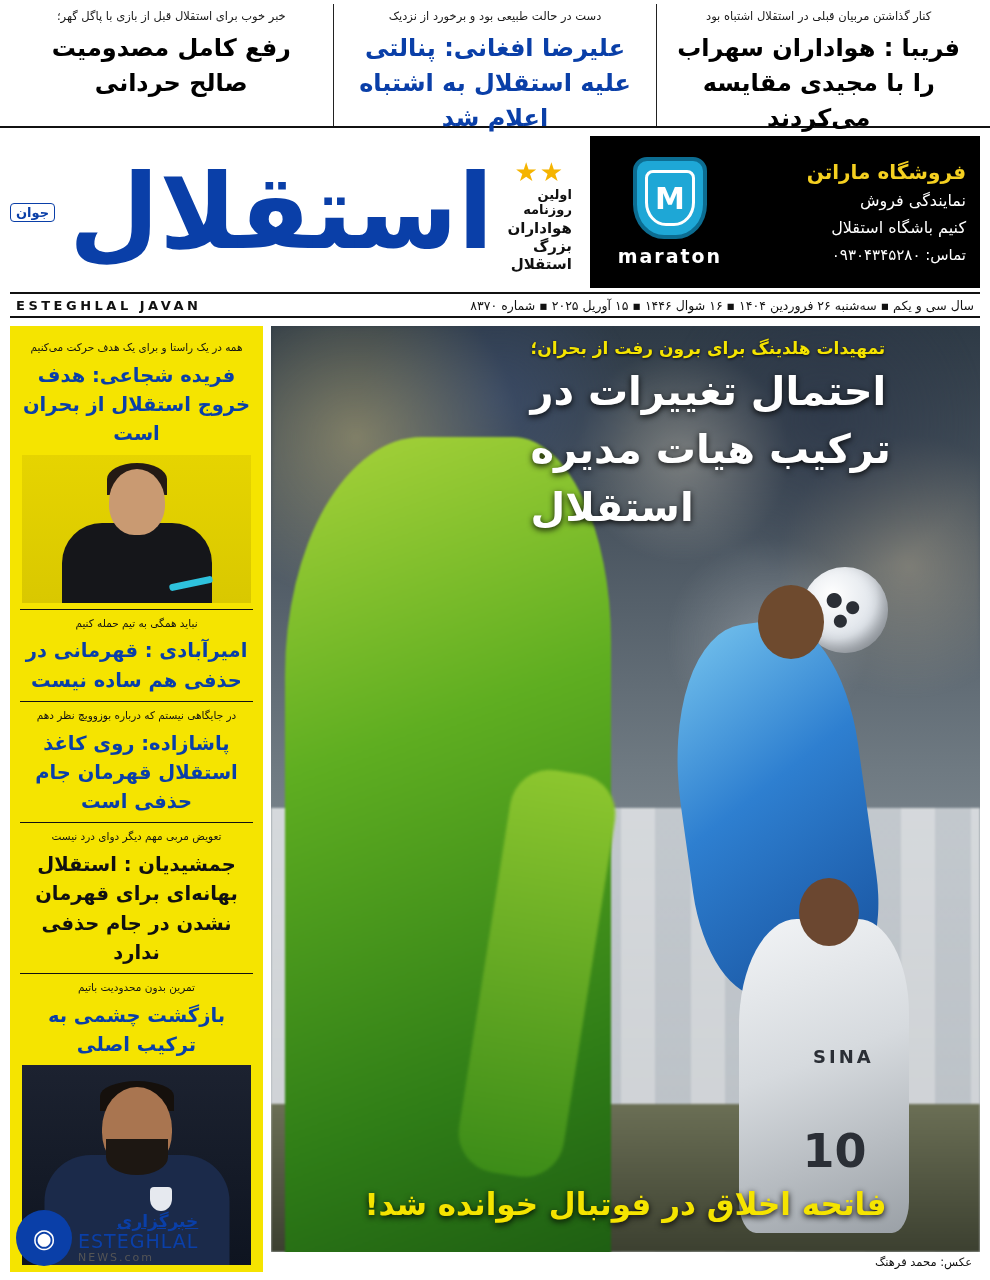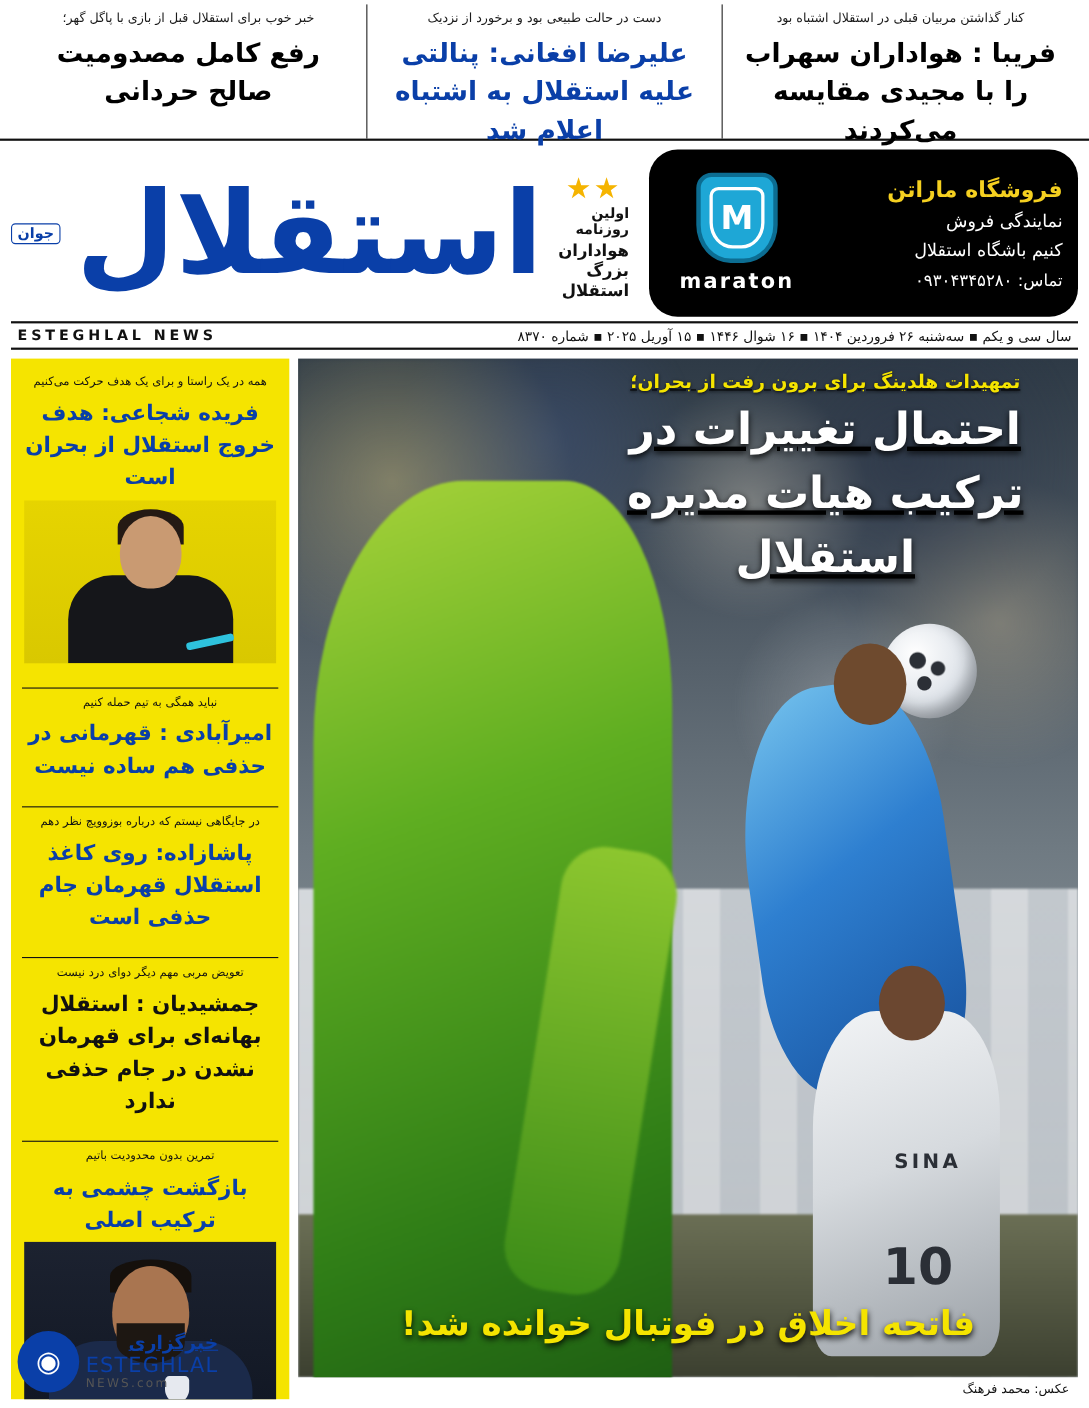--- a/index.html
+++ b/index.html
@@ -56,21 +56,20 @@
     padding: 8px 10px 0 10px;
   }
   .ad-box {
     width: 398px;
     background: #000;
     color: #fff;
     display: flex; flex-direction: row;
     align-items: center;
     padding: 8px 10px;
     gap: 8px;
-    border-radius: 26px;
   }
   .ad-logo {
     width: 140px;
     display: flex; flex-direction: column;
     align-items: center; justify-content: center;
     gap: 6px;
   }
   .shield {
     width: 74px; height: 82px;
     background: #1ea7d6;
@@ -170,21 +169,21 @@
 
   
   .sidebar {
     width: 253px;
     background: #f5e400;
     display: flex; flex-direction: column;
     padding: 8px 10px;
     position: relative;
     overflow: hidden;
   }
-  .side-item { padding: 6px 2px 22px 2px; }
+  .side-item { padding: 6px 2px 6px 2px; }
   .side-item + .side-item { border-top: 1.5px solid #111; }
   .side-kicker {
     font-size: 10.5px; color: #111; text-align: center;
     margin-bottom: 5px; line-height: 1.5;
   }
   .side-title {
     font-size: 19.5px; font-weight: bold; color: #0a3fa8;
     line-height: 1.5; text-align: center;
   }
   .side-title.black { color: #111; }
@@ -360,23 +359,22 @@
     background:
       radial-gradient(circle at 30% 30%, #2b2f36 0 7px, transparent 8px),
       radial-gradient(circle at 72% 46%, #2b2f36 0 6px, transparent 7px),
       radial-gradient(circle at 44% 76%, #2b2f36 0 6px, transparent 7px);
   }
 
   .lead-headline {
     position: absolute;
     top: 12px; right: 10px;
     width: 62%;
-    text-align: center;
+    text-align: left;
     z-index: 5;
-    text-decoration: underline;
   }
   .lh-kicker {
     color: #f5e400; font-size: 17px; font-weight: bold;
     text-shadow: 0 1px 3px rgba(0,0,0,.85);
     margin-bottom: 4px;
   }
   .lh-title {
     color: #ffffff; font-size: 40px; font-weight: bold;
     line-height: 1.45; text-shadow: 0 2px 6px rgba(0,0,0,.9);
     letter-spacing: -1px;
@@ -450,21 +448,21 @@
         <div class="np-sub2">هواداران بزرگ استقلال</div>
       </div>
       <div class="np-logo">استقلال</div>
       <div class="np-badge">جوان</div>
     </div>
 
   </div>
 
   <div class="infobar">
     <div class="infobar-right">سال سی و یکم ▪ سه‌شنبه ۲۶ فروردین ۱۴۰۴ ▪ ۱۶ شوال ۱۴۴۶ ▪ ۱۵ آوریل ۲۰۲۵ ▪ شماره ۸۳۷۰</div>
-    <div class="infobar-left">ESTEGHLAL NEWS</div>
+    <div class="infobar-left">ESTEGHLAL JAVAN</div>
   </div>
 
   <div class="body">
 
     <div class="main">
       <div class="lead-photo">
         <div class="crowd"></div>
         <div class="seats"></div>
         <div class="pitch"></div>
         <div class="ball"></div>

